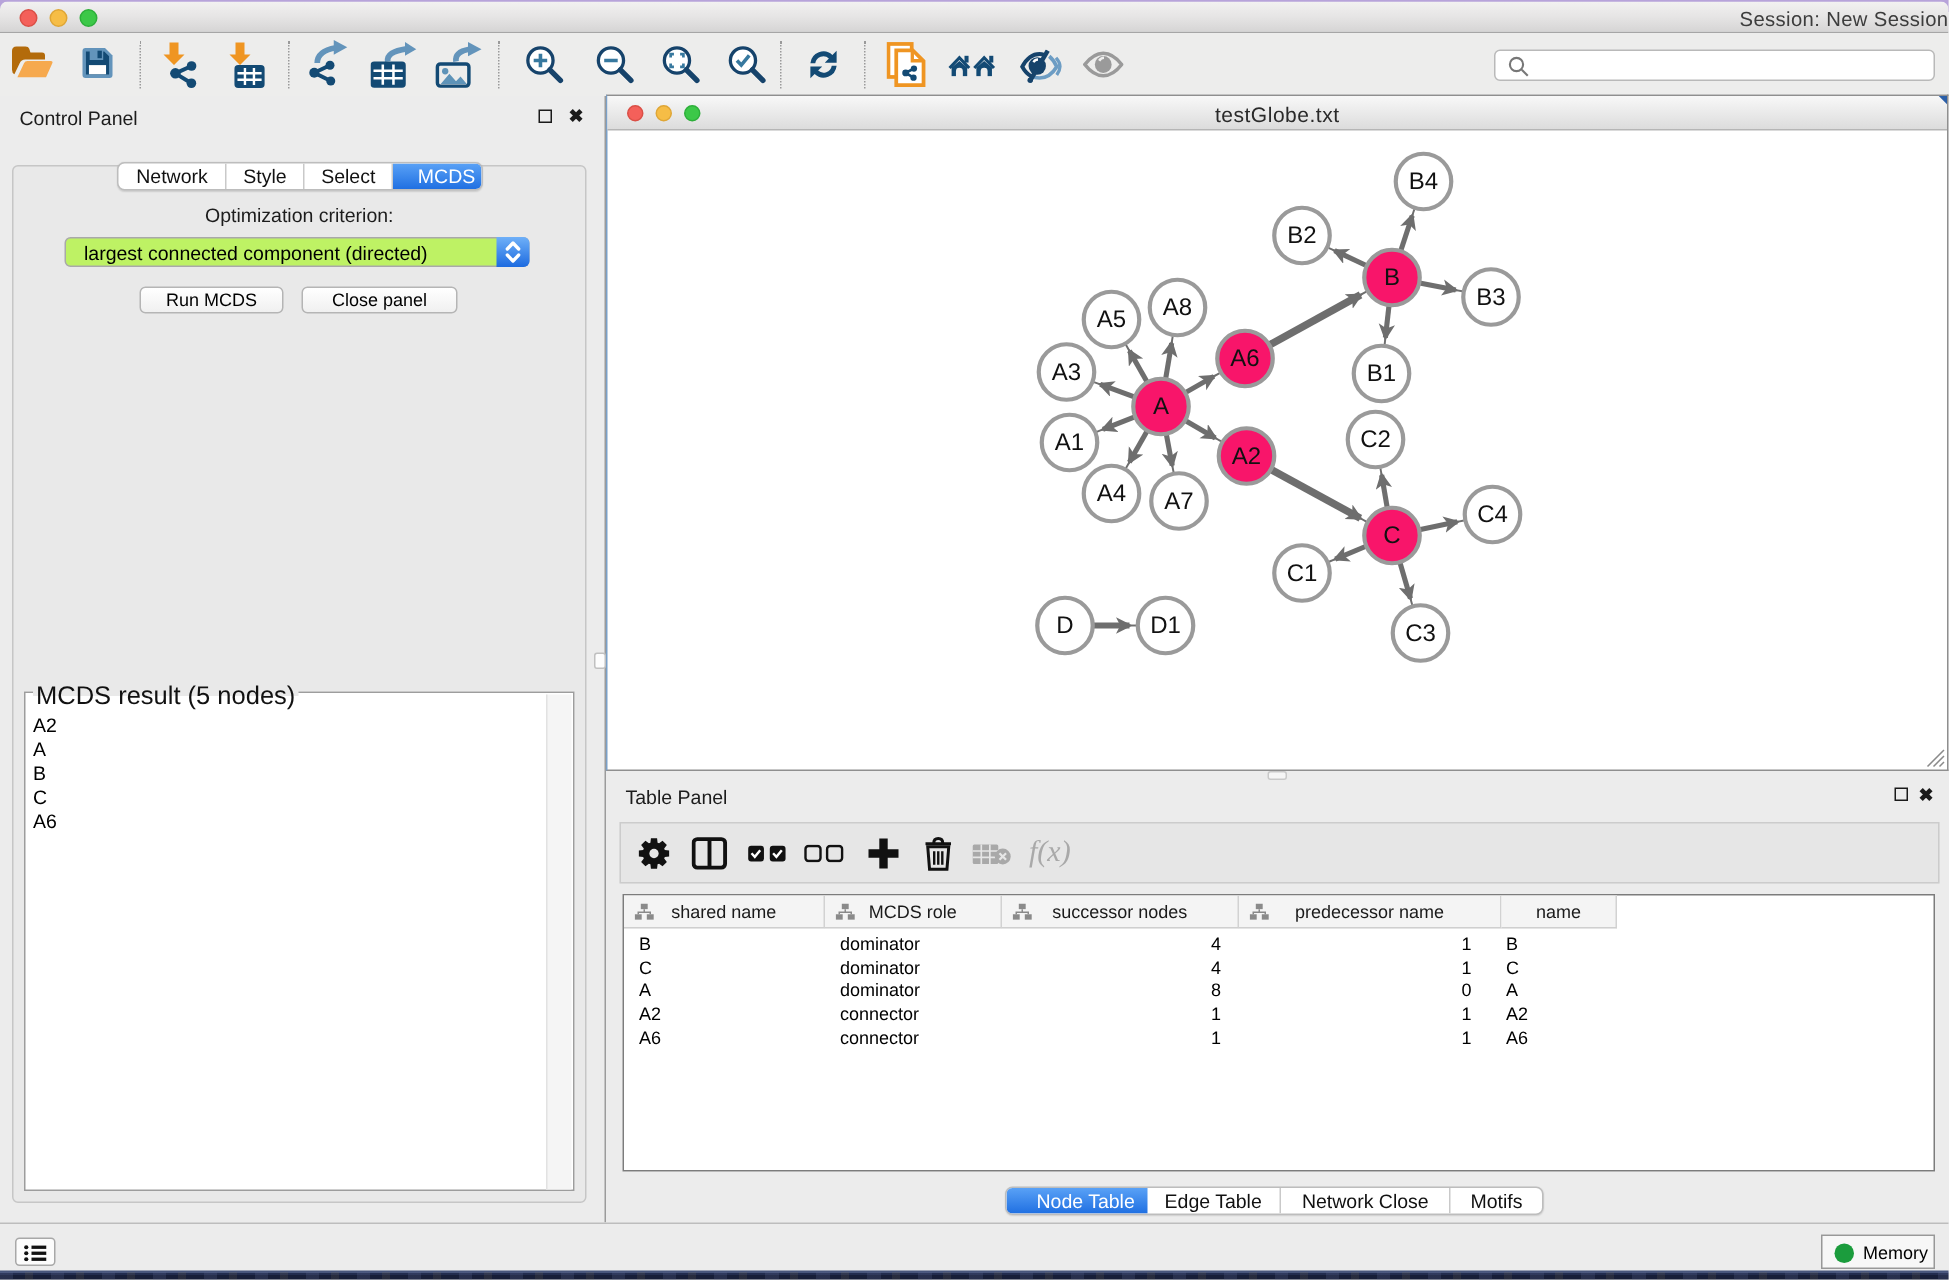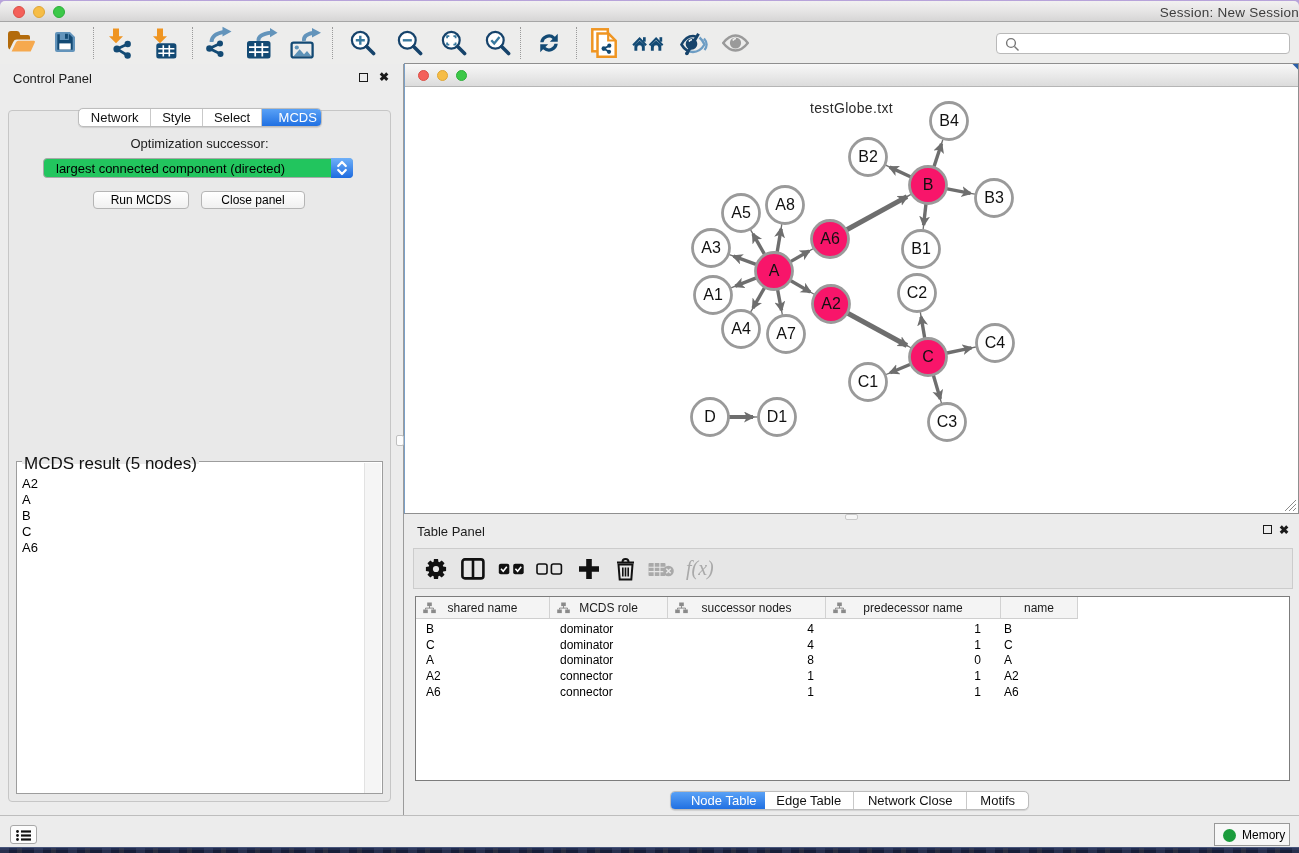--- a/index.html
+++ b/index.html
@@ -18,35 +18,35 @@
 #leftpanel { position:absolute; left:0; top:64px; width:399px; height:751px; background:#ececec; }
 .paneltitle { font-size:13px; color:#1c1c1c; }
 .sqico { position:absolute; width:9px; height:9px; border:1.5px solid #1a1a1a; background:transparent; }
 .xico { position:absolute; font-size:12px; color:#1a1a1a; font-weight:bold; line-height:12px; }
 #cpanel-box { position:absolute; left:8px; top:46px; width:383px; height:692px; background:#e9e9e9; border:1px solid #c6c6c6; border-radius:4px; }
 .seg { position:absolute; display:flex; height:19px; border:1px solid #bdbdbd; border-radius:5px; background:#fff; overflow:hidden; z-index:5; box-shadow:0 .5px 1px rgba(0,0,0,.12); }
 .seg .tb { font-size:13px; color:#111; text-align:center; line-height:17px; border-right:1px solid #c9c9c9; }
 .seg .tb:last-child { border-right:none; }
 .seg .sel { background:linear-gradient(#59a1f6,#2070e2); color:#fff; border-right:none;padding-left:12px; }
 #optlabel { position:absolute; left:0; width:399px; top:72px; text-align:center; font-size:13px; color:#1c1c1c; }
-#dropdown { position:absolute; left:43px; top:94px; width:310px; height:20px; background:#22c55e; border:1px solid #a9a9a9; border-radius:4px;text-decoration:underline; }
+#dropdown { position:absolute; left:43px; top:94px; width:310px; height:20px; background:#bef264; border:1px solid #a9a9a9; border-radius:4px;text-decoration:underline; }
 #dropdown .txt { position:absolute; left:12px; top:2px; font-size:13px; color:#000; }
 #dropdown .cap { position:absolute; right:-1px; top:-1px; width:22px; height:20px; background:linear-gradient(#6fb0f8,#1d6be0); border-radius:0 4px 4px 0; }
 .btn { position:absolute; height:18px; background:linear-gradient(#ffffff,#f0f0f0); border:1px solid #b5b5b5; border-radius:4px; font-size:12px; color:#000; text-align:center; line-height:16px; }
 #fieldset { position:absolute; left:16px; top:397px; width:367px; height:333px; border:1px solid #9d9d9d; background:#fff; }
 #fieldset .legend { position:absolute; left:5px; top:-8px; background:linear-gradient(#e9e9e9 50%,#ffffff 50%); padding:0 2px; font-size:17px; color:#111; }
 #fieldset .item { position:absolute; left:5px; font-size:13px; color:#000; }
 #fieldset .sbtrack { position:absolute; right:1px; top:1px; width:17px; height:330px; background:#f5f5f5; border-left:1px solid #e2e2e2; }
 
 #vdivider { position:absolute; left:399px; top:64px; width:5px; height:751px; background:#ececec; border-right:1px solid #9b9b9b; }
 #vgrip { position:absolute; left:396px; top:435px; width:8px; height:11px; background:#fdfdfd; border:1px solid #c0c0c0; border-radius:2px; z-index:3;}
 
 #netwin { position:absolute; left:404px; top:63px; width:895px; height:451px; background:#fff; border:1px solid #8f8f8f; border-left:1px solid #7aa0c8; }
 #nettitle { position:absolute; left:0; top:0; right:0; height:23px; background:linear-gradient(#f8f8f8,#dcdcdc); border-bottom:1px solid #b5b5b5; }
-#nettitle .title { position:absolute; left:0; right:0; top:4px; text-align:center; font-size:14px; letter-spacing:0.35px; color:#2a2a2a;margin-top:32px; }
+#nettitle .title { position:absolute; left:0; right:0; top:4px; text-align:center; font-size:14px; letter-spacing:0.35px; color:#2a2a2a; }
 
 #tablepanel { position:absolute; left:404px; top:520px; width:895px; height:295px; background:#ececec; }
 #ttoolbar { position:absolute; left:9px; top:28px; width:880px; height:41px; background:#e6e6e6; border:1px solid #cccccc; }
 #tbl { position:absolute; left:11px; top:76px; width:875px; height:185px; background:#fff; border:1px solid #7c7c7c; }
 .hcell { position:absolute; top:0; height:22px; background:#f4f4f4; border-right:1px solid #d2d2d2; border-bottom:1px solid #cfcfcf; }
 .hcell .ht { position:absolute; left:0; right:0; top:4px; text-align:center; font-size:12px; color:#1a1a1a; }
 .cell { position:absolute; font-size:12px; color:#000; }
 
 #statusbar { position:absolute; left:0; top:815px; width:1299px; height:32px; background:#ececec; border-top:1px solid #bdbdbd; }
 #hambtn { position:absolute; left:10px; top:9px; width:27px; height:19px; background:#fcfcfc; border:1px solid #a8a8a8; border-radius:3px; }
@@ -204,21 +204,21 @@
   <div class="paneltitle abs" style="left:13px;top:7px">Control Panel</div>
   <div class="sqico" style="left:359px;top:9px"></div>
   <div class="xico" style="left:379px;top:7px">✖</div>
   <div class="seg" style="left:78px;top:44px;width:244px">
     <div class="tb" style="width:73px">Network</div>
     <div class="tb" style="width:52px">Style</div>
     <div class="tb" style="width:60px">Select</div>
     <div class="tb sel" style="width:59px">MCDS</div>
   </div>
   <div id="cpanel-box"></div>
-  <div id="optlabel">Optimization successor:</div>
+  <div id="optlabel">Optimization criterion:</div>
   <div id="dropdown">
     <div class="txt">largest connected component (directed)</div>
     <div class="cap">
       <svg width="22" height="20" viewBox="0 0 22 20">
         <path d="M7.2,8 l3.8,-4 3.8,4" fill="none" stroke="#fff" stroke-width="2.2" stroke-linecap="round" stroke-linejoin="round"></path>
         <path d="M7.2,12 l3.8,4 3.8,-4" fill="none" stroke="#fff" stroke-width="2.2" stroke-linecap="round" stroke-linejoin="round"></path>
       </svg>
     </div>
   </div>
   <div class="btn" style="left:93px;top:127px;width:96px">Run MCDS</div>

